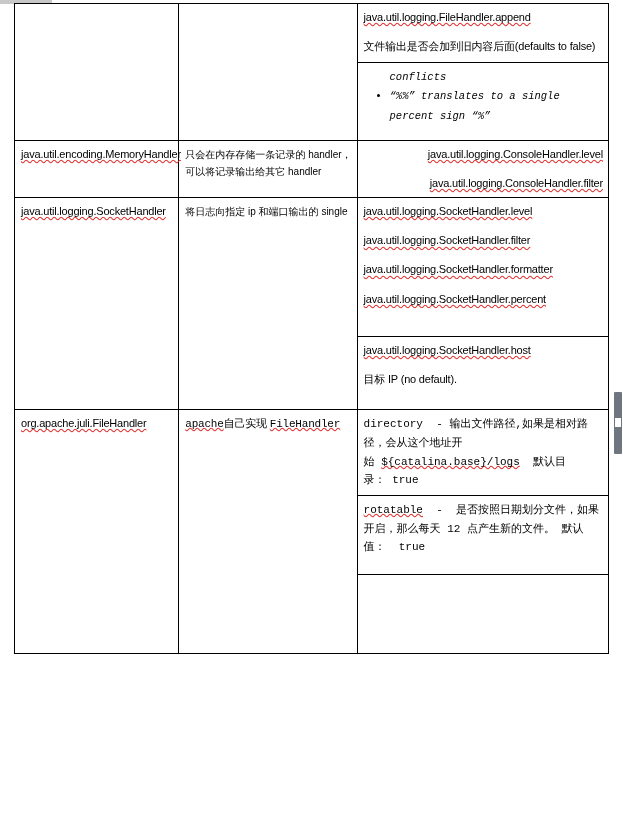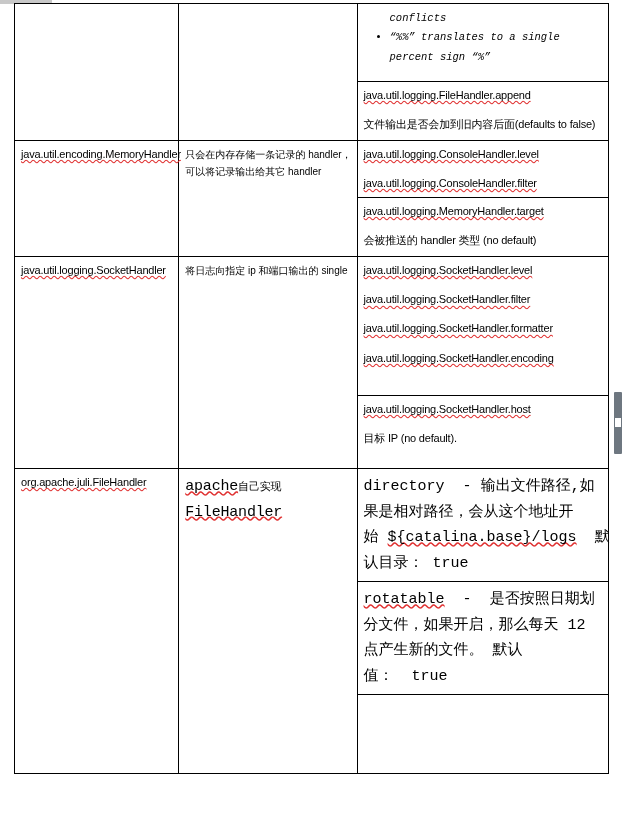--- a/index.html
+++ b/index.html
@@ -92,21 +92,21 @@
   
   .sans {
     font-family: "Liberation Sans", sans-serif;
     font-size: 11px;
     line-height: 1.55;
     color: #000;
     letter-spacing: -0.2px;
   }
   .mono {
     font-family: "Liberation Mono", "DejaVu Sans Mono", monospace;
-    font-size: 15px;
+    font-size: 11px;
     line-height: 1.7;
     color: #000;
   }
   .mono-i {
     font-family: "Liberation Mono", "DejaVu Sans Mono", monospace;
     font-style: italic;
     font-size: 10.5px;
     line-height: 1.85;
     color: #000;
   }
@@ -165,62 +165,55 @@
     <td>
       <div class="pad sans" style="height:116px;"></div>
     </td>
     <td>
       <div class="pad sans"></div>
     </td>
     <td>
       <table class="sub">
         <tbody>
                 <tr>
+          <td style="height:48px;">
+            <div class="sans"><span class="sq">java.util.logging.FileHandler.append</span></div>
+            <div class="blankline"></div>
+            <div class="sans">文件输出是否会加到旧内容后面(defaults to false)</div>
+          </td>
+        </tr>
+        <tr>
           <td>
             <div class="mono-i noindent-line">conflicts</div>
             <ul class="bullets">
               <li class="mono-i">“%%” translates to a single percent sign “%”</li>
             </ul>
             <div class="gap-sm"></div>
           </td>
         </tr>
-        <tr>
-          <td style="height:48px;">
-            <div class="sans"><span class="sq">java.util.logging.FileHandler.append</span></div>
-            <div class="blankline"></div>
-            <div class="sans">文件输出是否会加到旧内容后面(defaults to false)</div>
-          </td>
-        </tr>
       </tbody>
             </table>
     </td>
   </tr>
 
   <tr>
     <td>
       <div class="pad sans"><span class="sq">java.util.encoding.MemoryHandler</span></div>
     </td>
     <td>
       <div class="pad cjk-just">只会在内存存储一条记录的 handler，可以将记录输出给其它 handler</div>
     </td>
     <td>
       <table class="sub">
         <tbody>
                 <tr>
-          <td style="height:46px;">
+          <td style="height:46px;text-align:right;">
             <div class="sans"><span class="sq">java.util.logging.ConsoleHandler.level</span></div>
             <div class="blankline"></div>
             <div class="sans"><span class="sq">java.util.logging.ConsoleHandler.filter</span></div>
-          </td>
-        </tr>
-        <tr>
-          <td style="height:48px;">
-            <div class="sans"><span class="sq">java.util.logging.MemoryHandler.target</span></div>
-            <div class="blankline"></div>
-            <div class="sans">会被推送的 handler 类型 (no default)</div>
           </td>
         </tr>
       </tbody>
             </table>
     </td>
   </tr>
 
   <tr>
     <td>
       <div class="pad sans"><span class="sq">java.util.logging.SocketHandler</span></div>
@@ -232,21 +225,21 @@
       <table class="sub">
         <tbody>
                 <tr>
           <td style="height:128px;">
             <div class="sans"><span class="sq">java.util.logging.SocketHandler.level</span></div>
             <div class="blankline"></div>
             <div class="sans"><span class="sq">java.util.logging.SocketHandler.filter</span></div>
             <div class="blankline"></div>
             <div class="sans"><span class="sq">java.util.logging.SocketHandler.formatter</span></div>
             <div class="blankline"></div>
-            <div class="sans"><span class="sq">java.util.logging.SocketHandler.encoding</span></div>
+            <div class="sans"><span class="sq">java.util.logging.SocketHandler.percent</span></div>
           </td>
         </tr>
         <tr>
           <td style="height:62px;">
             <div class="sans"><span class="sq">java.util.logging.SocketHandler.host</span></div>
             <div class="blankline"></div>
             <div class="sans">目标 IP (no default).</div>
           </td>
         </tr>
       </tbody>

